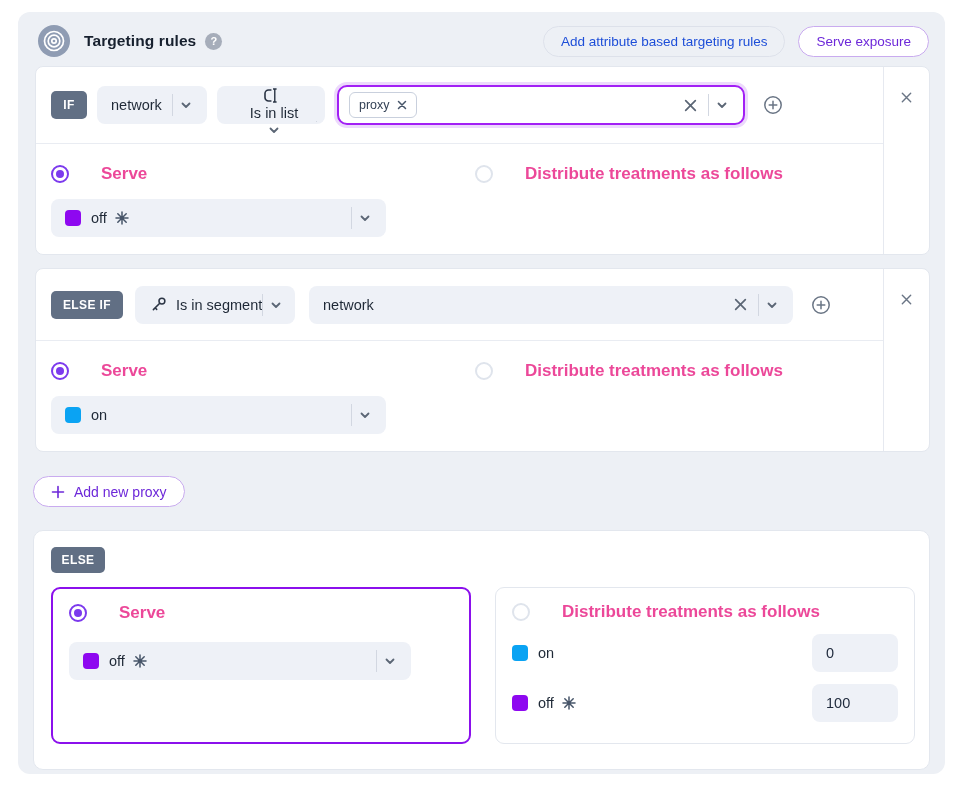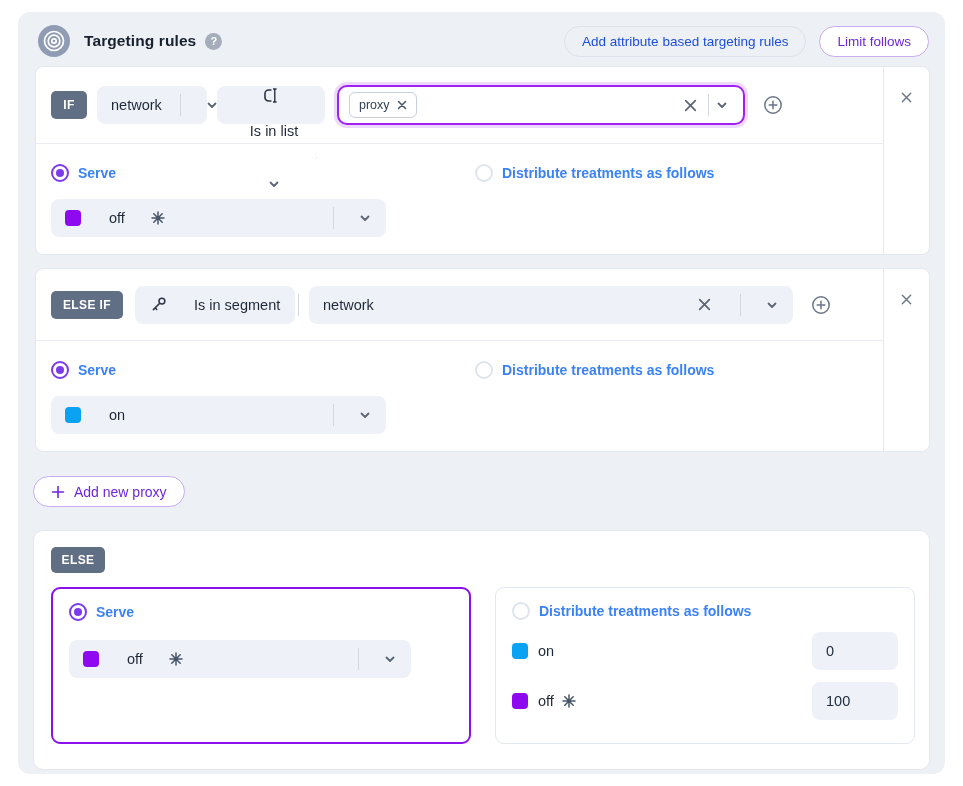--- a/index.html
+++ b/index.html
@@ -26,21 +26,21 @@
   .close-btn { background:none; border:none; cursor:pointer; line-height:0; }
 
   .cond-row { display:flex; align-items:center; gap:10px; padding:0 0 0 15px; border-bottom:1px solid #e9ecf2; }
   .cond-row.r1 { height:77px; }
   .cond-row.r2 { height:72px; }
   .badge { background:#616f84; color:#fff; font-weight:700; font-size:12px; letter-spacing:.4px; border-radius:5px; height:28px; display:inline-flex; align-items:center; justify-content:center; flex:0 0 auto; }
   .badge.w-if { width:36px; }
   .badge.w-elseif { width:72px; }
   .badge.w-else { width:54px; height:26px; }
 
-  .select { background:#eef1f7; border-radius:8px; height:38px; display:flex; align-items:center; padding:0 8px 0 14px; color:#1f2937; font-size:14.5px; cursor:pointer; flex:0 0 auto;gap:18px; }
+  .select { background:#eef1f7; border-radius:8px; height:38px; display:flex; align-items:center; padding:0 8px 0 14px; color:#1f2937; font-size:14.5px; cursor:pointer; flex:0 0 auto; }
   .select .lbl { white-space:nowrap; }
   .sep { width:1px; height:22px; background:#d2d7e1; margin-left:auto; flex:0 0 1px; }
   .chev { width:26px; display:flex; justify-content:center; flex:0 0 26px; }
   .w-attr { width:110px; }
   .w-matcher1 { width:108px;flex-direction:column; }
   .w-matcher2 { width:160px; margin-left:2px; }
   .w-segment { width:484px; margin-left:4px; }
   .micon { margin-right:8px; line-height:0; flex:0 0 auto; }
 
   .tag-input { width:408px; height:40px; background:#fff; border:2px solid #a21ff5; box-shadow:0 0 0 3px #ecd9fc; border-radius:10px; display:flex; align-items:center; padding:0 8px 0 10px; margin-left:2px; flex:0 0 408px; cursor:text; }
@@ -50,21 +50,21 @@
   .add-cond { background:none; border:none; cursor:pointer; line-height:0; margin-left:7px; }
 
   .serve-area { position:relative; height:110px; }
   .opt { display:flex; align-items:center; gap:9px; }
   .serve-opt { position:absolute; left:15px; top:20px; }
   .dist-opt { position:absolute; left:439px; top:20px; }
   .radio { width:18px; height:18px; border-radius:50%; background:#fff; flex:0 0 18px; position:relative; cursor:pointer; }
   .radio.on { border:2px solid #7c3aed; }
   .radio.on::after { content:""; position:absolute; inset:3px; border-radius:50%; background:#7c3aed; }
   .radio.off { border:2px solid #dfe4ec; }
-  .opt-label { font-size:14px; font-weight:700; color:#3b82f6; }
+  .opt-label { font-size:17px; font-weight:700; color:#ec4899;margin-left:23px; }
 
   .treat-select { position:absolute; left:15px; top:55px; width:335px; }
   .swatch { width:16px; height:16px; border-radius:4px; margin-right:10px; flex:0 0 16px; }
   .ast { margin-left:8px; line-height:0; }
 
   
   .add-rule-wrap { margin:24px 0 0 15px; }
 
   
   .else-card { margin:23px 15px 0 15px; background:#fff; border:1px solid #e3e7ee; border-radius:10px; padding:16px 14px 25px 17px; height:240px; }
@@ -89,21 +89,21 @@
           <circle cx="16" cy="16" r="9.5" fill="none" stroke="#fff" stroke-width="1.7"></circle>
           <circle cx="16" cy="16" r="5.8" fill="none" stroke="#fff" stroke-width="1.7"></circle>
           <circle cx="16" cy="16" r="2.2" fill="none" stroke="#fff" stroke-width="1.7"></circle>
         </svg>
     </span>
     <span class="hdr-title">Targeting rules</span>
     <span class="help">?</span>
     <span class="hdr-spacer"></span>
     <button class="pill disabled">Add attribute based targeting rules</button>
     <span style="width:13px"></span>
-    <button class="pill primary">Limit follows</button>
+    <button class="pill primary">Serve exposure</button>
   </div>
 
   <div class="card first">
     <div class="card-main">
       <div class="cond-row r1">
         <span class="badge w-if">IF</span>
         <div class="select w-attr">
           <span class="lbl">network</span>
           <span class="sep"></span>
           <span class="chev">

